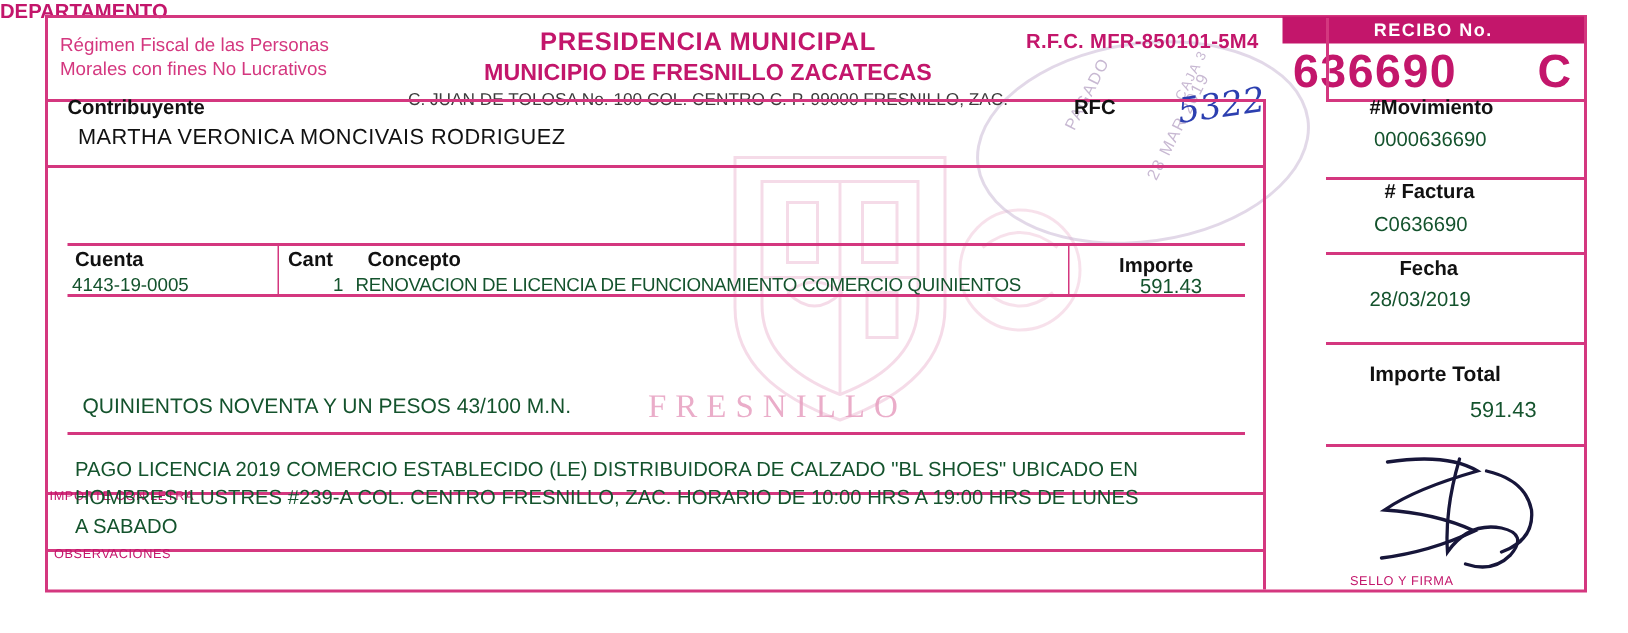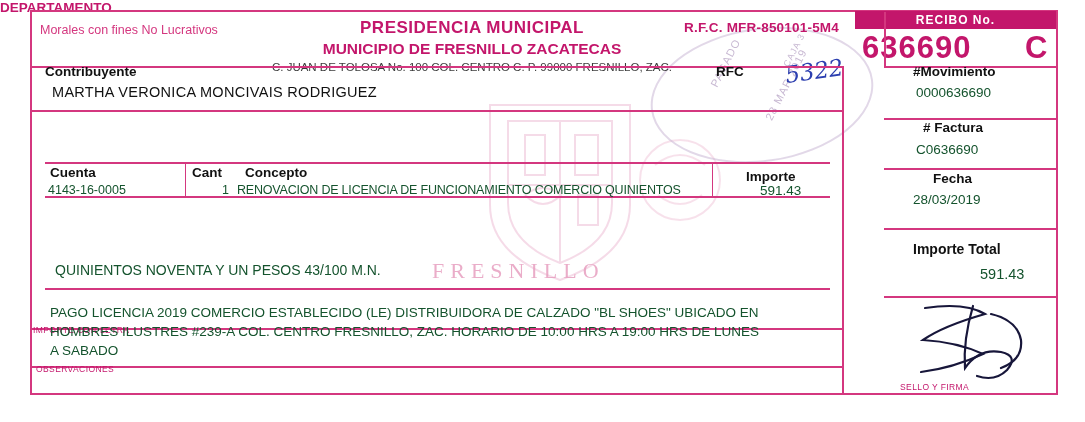--- a/index.html
+++ b/index.html
@@ -282,20 +282,21 @@
   </svg>
   <div class="wm-text">FRESNILLO</div>
 
   <div class="stamp">
     <div class="s1">PAGADO</div>
     <div class="s2">28 MAR 2019</div>
     <div class="s3">CAJA 3</div>
   </div>
 
   <div class="fiscal">
+    <div>Régimen Fiscal de las Personas</div>
     <div>Morales con fines No Lucrativos</div>
   </div>
 
   <div class="hdr-center">
     <div class="l1">PRESIDENCIA MUNICIPAL</div>
     <div class="l2">MUNICIPIO DE FRESNILLO ZACATECAS</div>
     <div class="l3">C. JUAN DE TOLOSA  No. 100   COL. CENTRO    C. P. 99000    FRESNILLO, ZAC.</div>
   </div>
   <div class="rfc-top">R.F.C. MFR-850101-5M4</div>
 
@@ -342,21 +343,21 @@
       <path d="M96 18 q26 6 30 26 q2 20 -20 28"></path>
     </g>
   </svg>
   <div class="lbl-sm sello-lbl">SELLO Y FIRMA</div>
 
   <div class="lbl cuenta-lbl">Cuenta</div>
   <div class="lbl cant-lbl">Cant</div>
   <div class="lbl concepto-lbl">Concepto</div>
   <div class="lbl importe-lbl">Importe</div>
 
-  <div class="val cuenta-val">4143-16-0005</div>
+  <div class="val cuenta-val">4143-19-0005</div>
   <div class="val cant-val">1</div>
   <div class="val concepto-val">RENOVACION DE LICENCIA DE FUNCIONAMIENTO COMERCIO QUINIENTOS</div>
   <div class="val importe-val">591.43</div>
 
   <div class="val letras-val">QUINIENTOS NOVENTA Y UN PESOS 43/100 M.N.</div>
   <div class="lbl-sm importe-letra-lbl">IMPORTE CON LETRA</div>
 
   <div class="val obs-line1">PAGO LICENCIA 2019 COMERCIO ESTABLECIDO (LE) DISTRIBUIDORA DE CALZADO "BL SHOES" UBICADO EN</div>
   <div class="val obs-line2">HOMBRES ILUSTRES #239-A COL. CENTRO FRESNILLO, ZAC. HORARIO DE 10:00 HRS A 19:00 HRS DE LUNES</div>
   <div class="val obs-line3">A SABADO</div>

